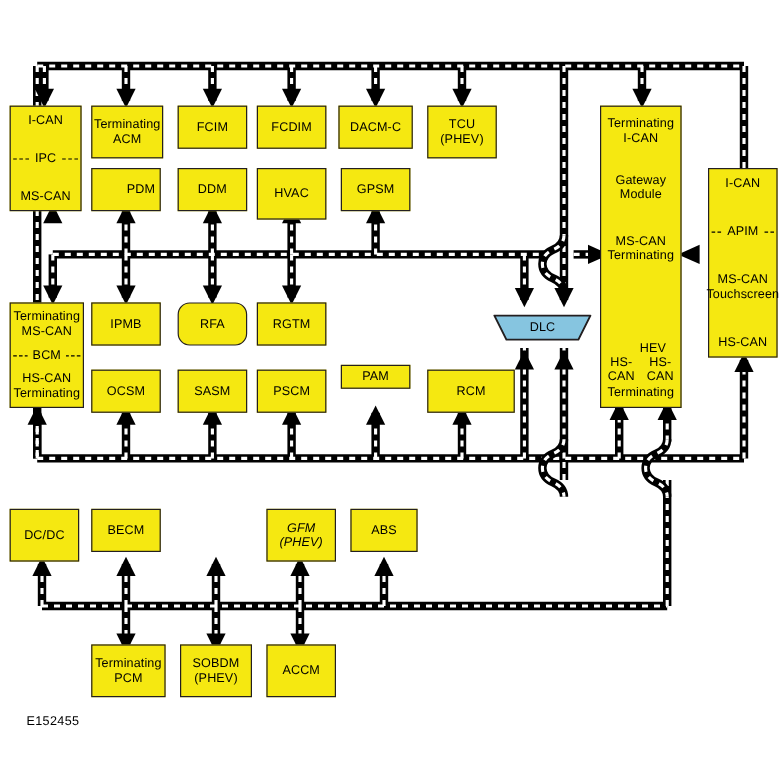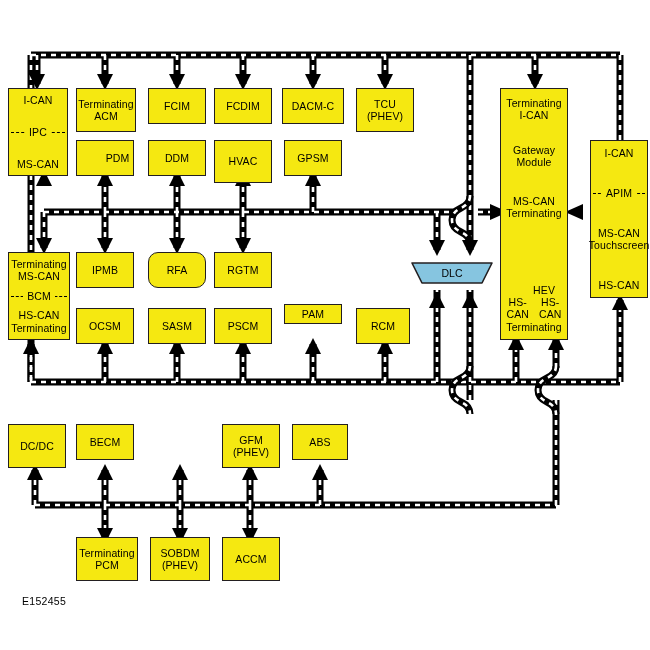--- a/index.html
+++ b/index.html
@@ -380,21 +380,21 @@
   </div>
 
   <div class="node" style="left:214px;top:308px;width:58px;height:36px;">
     <span class="ln">PSCM</span>
   </div>
 
   <div class="node" style="left:284px;top:292px;width:58px;height:20px;margin-top:12px;">
     <span class="ln">PAM</span>
   </div>
 
-  <div class="node" style="left:356px;top:308px;width:54px;height:36px;">
+  <div class="node" style="left:356px;top:308px;width:73px;height:36px;">
     <span class="ln">RCM</span>
   </div>
 
   <div class="dlc" style="left:409px;top:260px;width:86px;height:26px;">
     <svg width="86" height="26" viewBox="0 0 86 26">
       <polygon points="3,3 83,3 73,23 13,23" fill="#86c5e0" stroke="#231f20" stroke-width="1.6" stroke-linejoin="round"></polygon>
     </svg>
     <span>DLC</span>
   </div>
 
@@ -441,21 +441,21 @@
 
   <div class="node" style="left:8px;top:424px;width:58px;height:44px;">
     <span class="ln">DC/DC</span>
   </div>
 
   <div class="node" style="left:76px;top:424px;width:58px;height:36px;">
     <span class="ln">BECM</span>
   </div>
 
 
-  <div class="node" style="left:222px;top:424px;width:58px;height:44px;">
+  <div class="node" style="left:222px;top:424px;width:58px;height:44px;font-style:italic;">
     <span class="ln">GFM</span>
     <span class="ln">(PHEV)</span>
   </div>
 
   <div class="node" style="left:292px;top:424px;width:56px;height:36px;">
     <span class="ln">ABS</span>
   </div>
 
   <div class="node" style="left:76px;top:537px;width:62px;height:44px;">
     <span class="ln">Terminating</span>

